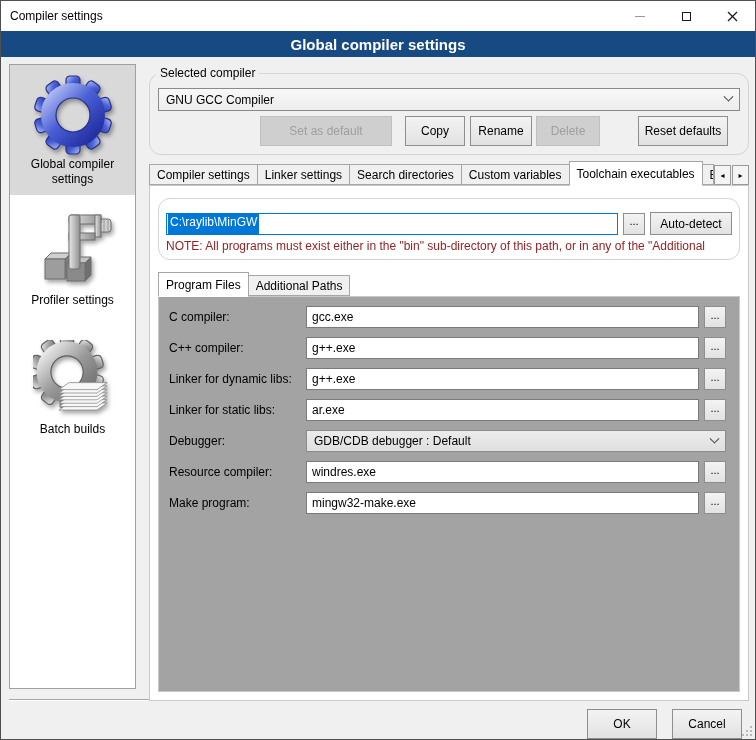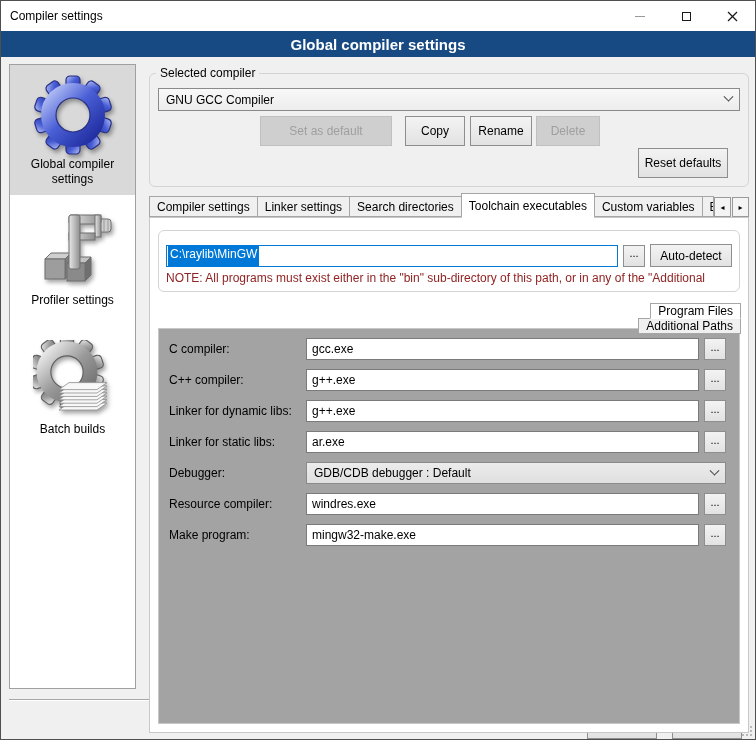--- a/index.html
+++ b/index.html
@@ -28,21 +28,21 @@
   .side-item.sel { background:#d9d9d9; }
   .side-icon { width:80px; height:80px; margin:2px auto 2px auto; display:block;
                filter:drop-shadow(2px 3px 2px rgba(0,0,0,0.35)); }
   .side-label { font-size:12px; line-height:15px; color:#000; }
   .side-item + .side-item { margin-top:6px; }
 
   
   .main { position:absolute; left:148px; top:63px; width:600px; }
 
   
-  .gbox { position:relative; border:1px solid #d4d4d4; border-radius:6px; }
+  .gbox { position:relative; border:1px solid #d4d4d4; border-radius:12px; }
   .gbox-legend { position:absolute; top:-8px; left:6px; padding:0 4px; font-size:12px; color:#000; }
   .legend-gray { background:#f0f0f0; }
   .legend-white { background:#ffffff; }
 
   .gbox-compiler { margin-top:9px; padding:14px 8px 8px 8px; }
 
   
   .combo { height:23px; border:1px solid #8a8a8a; background:linear-gradient(#f8f8f8,#ededed);
            display:flex; align-items:center; padding:0 7px; font-size:12px; }
   .combo-gray { background:linear-gradient(#ececec,#dfdfdf); height:22px; }
@@ -52,21 +52,21 @@
   
   .btn { height:30px; border:1px solid #8e8e8e; background:linear-gradient(#f3f3f3,#e2e2e2);
          font-size:12px; font-family:"Liberation Sans", sans-serif; color:#000;
          display:flex; align-items:center; justify-content:center; }
   .btn.disabled { background:#cfcfcf; color:#9f9f9f; border-color:#c0c0c0; }
   .btnrow { display:flex; margin-top:5px; padding-right:8px; }
   .b-setdef { width:132px; margin-left:102px; }
   .b-copy { width:60px; margin-left:13px; }
   .b-rename { width:62px; margin-left:5px; }
   .b-delete { width:64px; margin-left:4px; }
-  .b-reset { width:90px; margin-left:38px;margin-top:32px; }
+  .b-reset { width:90px; margin-left:38px; }
 
   
   .tabstrip { display:flex; align-items:flex-end; height:25px; margin-top:5px; position:relative; }
   .tab { height:21px; padding:0 7px; background:#f0f0f0; border:1px solid #a6a6a6;
          display:flex; align-items:center; font-size:12px; margin-right:-1px; white-space:nowrap; }
   .tab.sel { height:25px; background:#fff; border-bottom:1px solid #fff; margin-bottom:-1px;
              position:relative; z-index:3; }
   .tab.clip { width:37px; overflow:hidden; padding-right:0; }
   .tab-arrows { margin-left:auto; display:flex; align-items:flex-end; }
   .arrow-btn { width:17px; height:20px; border:1px solid #9a9a9a; background:#f4f4f4;
@@ -80,21 +80,21 @@
   .gbox-install { margin:12px 8px 0 8px; background:#fff; padding:13px 7px 6px 7px; }
   .pathrow { display:flex; align-items:center; }
   .pathbox { flex:1; height:22px; border:1px solid #0078d7; background:#fff;
              display:flex; padding:0 1px; overflow:hidden; }
   .pathsel { background:#0078d7; color:#fff; font-size:12px; padding:1px 2px; white-space:nowrap; }
   .browse-btn { width:22px; height:22px; margin-left:5px; font-size:11px; padding-bottom:5px; }
   .autodetect-btn { width:82px; height:23px; margin-left:5px; }
   .note { margin-top:4px; font-size:12px; color:#902424; white-space:nowrap; overflow:hidden; }
 
   
-  .subtabstrip { margin:11px 8px 0 8px;flex-direction:column; }
+  .subtabstrip { margin:11px 8px 0 8px; }
   .subtabpage { margin:0 8px; height:396px; background:#a3a3a3; border:1px solid #c8c8c8;
                 padding-top:9px; }
 
   
   .frow { display:flex; align-items:center; margin:0 13px 9px 10px; height:22px; }
   .flabel { width:137px; font-size:12px; flex:none; }
   .field-input { flex:1; height:22px; border:1px solid #7a7a7a; background:#fff;
                  font:12px "Liberation Sans", sans-serif; padding:0 5px; min-width:0; }
   .combo-row { flex:1; }
 
@@ -239,22 +239,22 @@
         <div class="btn b-rename">Rename</div>
         <div class="btn disabled b-delete">Delete</div>
         <div class="btn b-reset">Reset defaults</div>
       </div>
     </div>
 
     <div class="tabstrip">
       <div class="tab">Compiler settings</div>
       <div class="tab">Linker settings</div>
       <div class="tab">Search directories</div>
+      <div class="tab">Custom variables</div>
       <div class="tab sel">Toolchain executables</div>
-      <div class="tab">Custom variables</div>
       <div class="tab clip">Build options</div>
       <div class="tab-arrows">
         <div class="arrow-btn">
           <span>◂</span>
         </div>
         <div class="arrow-btn">
           <span>▸</span>
         </div>
       </div>
     </div>

